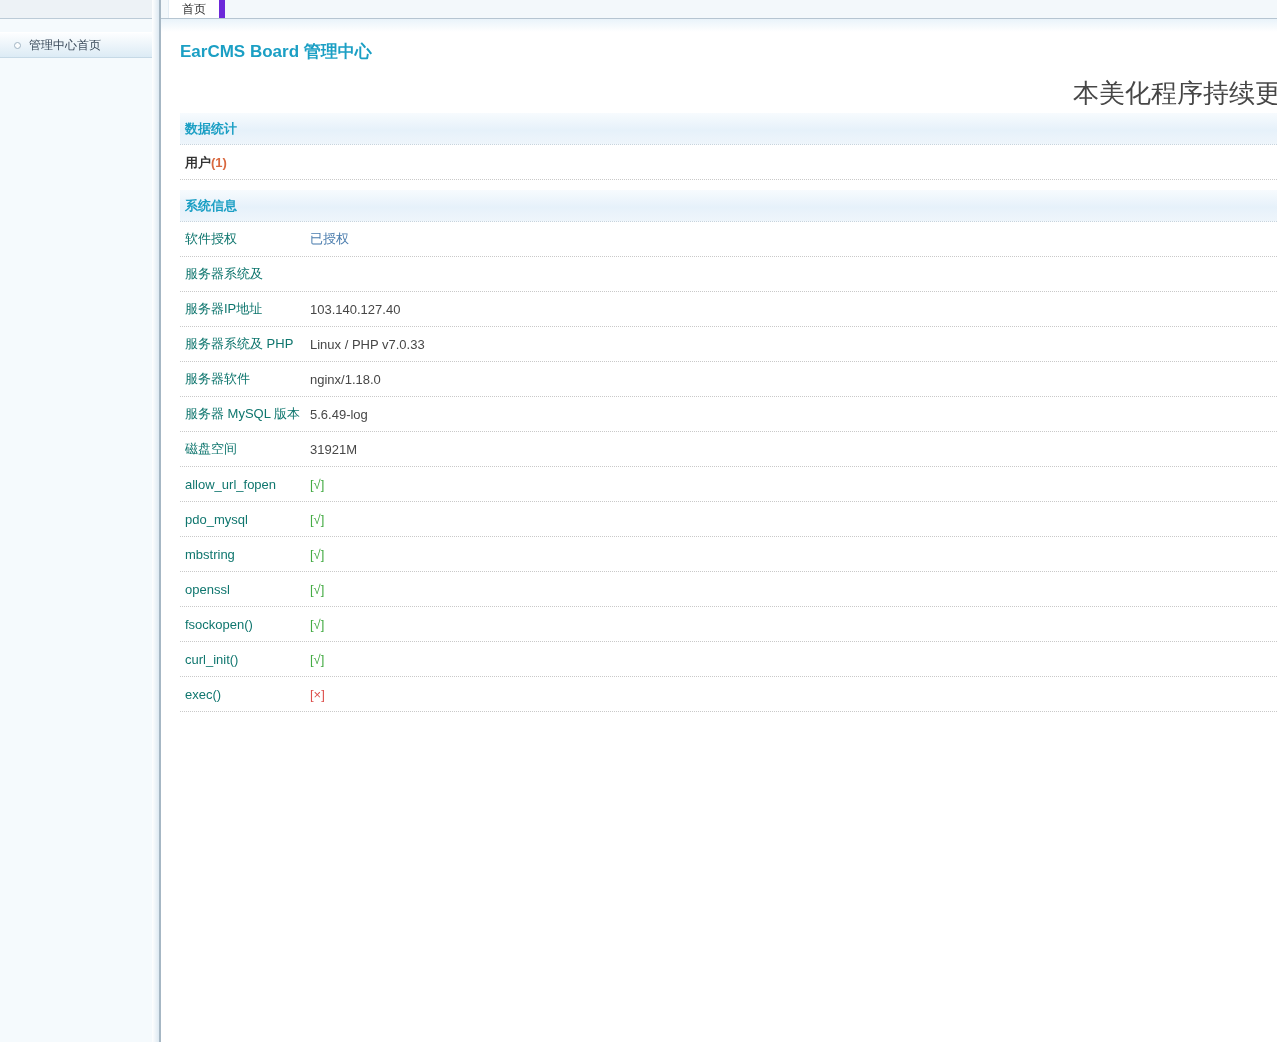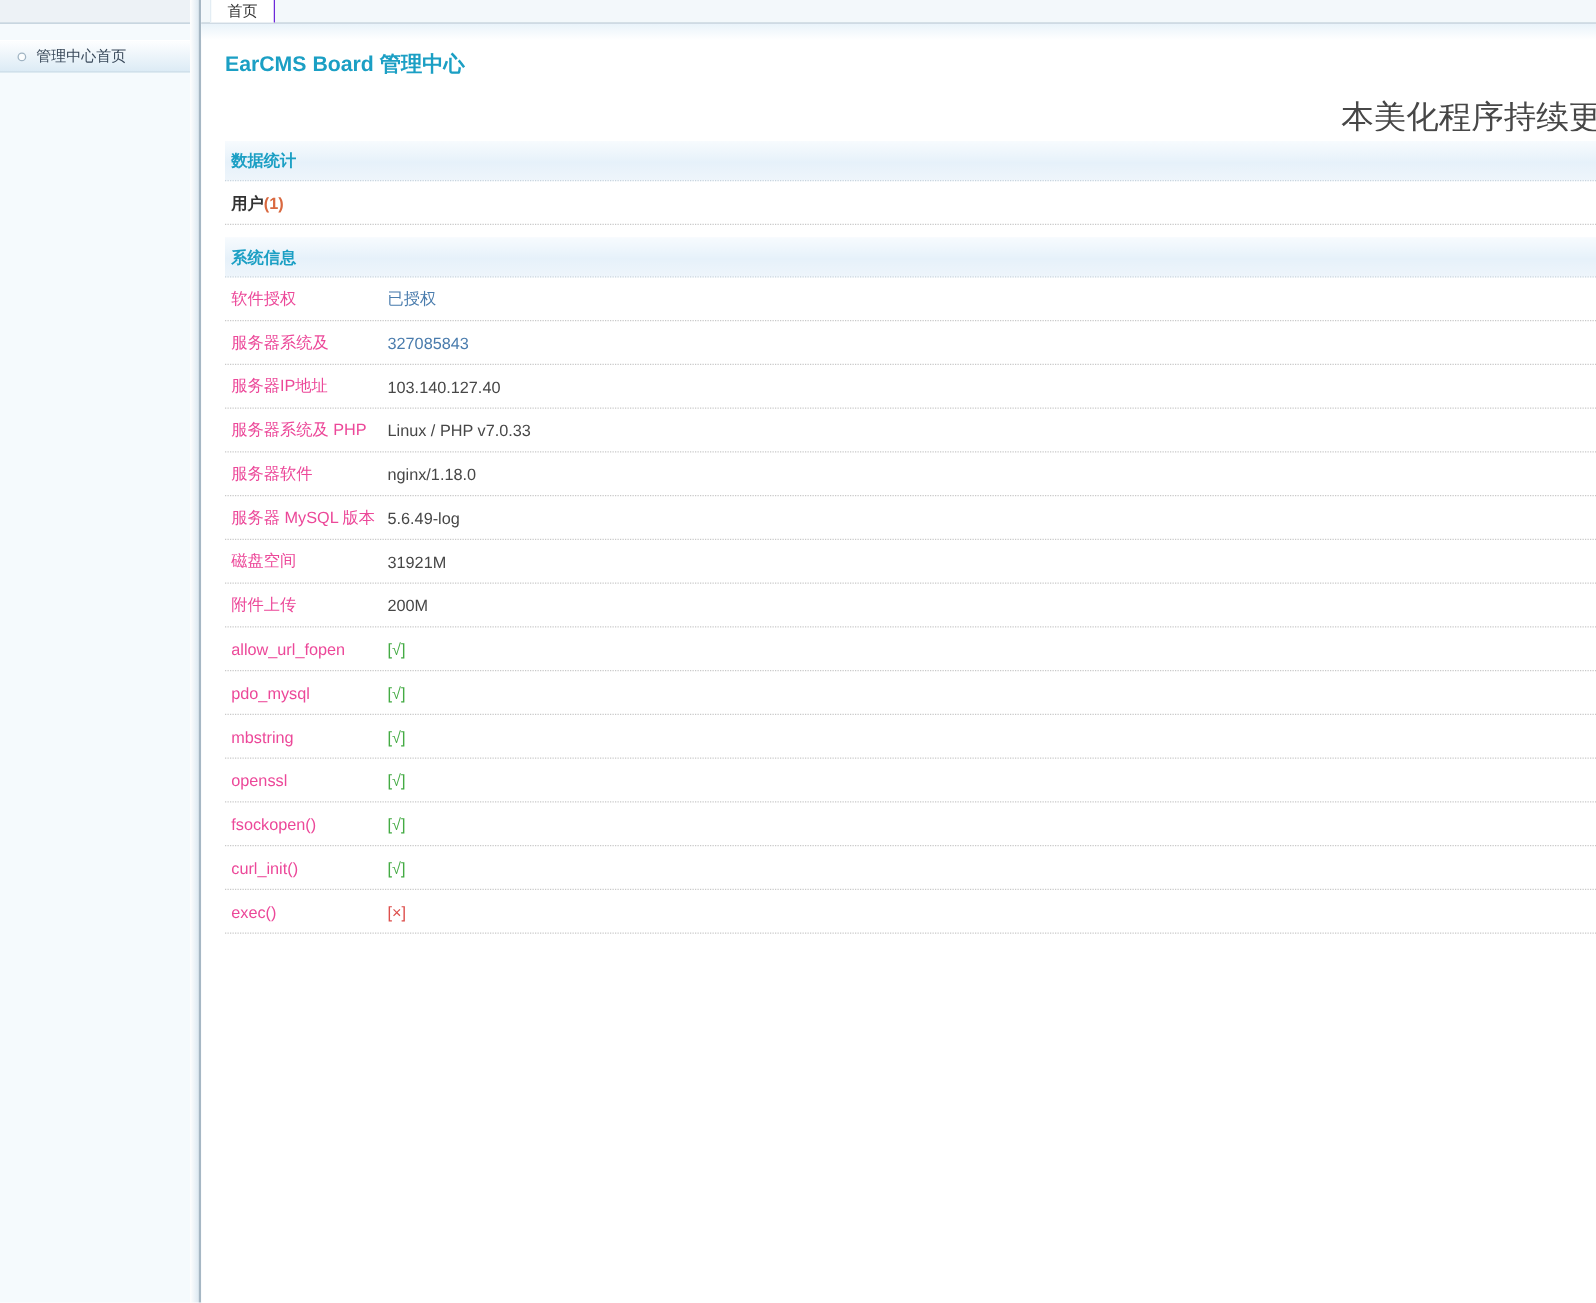--- a/index.html
+++ b/index.html
@@ -21,21 +21,21 @@
   
   .splitter { position: absolute; left: 152px; top: 0; width: 9px; height: 1042px;
     background: linear-gradient(to right, #ffffff, #dde9f2);
     border-right: 2px solid #a6b7c4; }
 
   
   .content { position: absolute; left: 161px; top: 0; right: 0; bottom: 0; background: #fff; }
   .tabbar { height: 19px; background: #f3f8fb; border-bottom: 1px solid #b6c5d1;
     display: flex; align-items: stretch; }
   .tab { margin-left: 7px; padding: 0 13px; background: #ffffff;
-    border-left: 1px solid #e3edf4; border-right: 1px solid #6d28d9;
+    border-left: 1px solid #e3edf4; border-right: 6px solid #6d28d9;
     font-size: 12px; color: #333; line-height: 19px; cursor: pointer; white-space: nowrap; }
   .top-fade { height: 13px; background: linear-gradient(to bottom, #e9f3fa, #ffffff); }
 
   .main { margin-left: 19px; }
   .page-title { margin-top: 8px; font-size: 17px; font-weight: bold; color: #1b9fc4;
     cursor: pointer; display: inline-block; }
   .marquee-wrap { margin-top: 13px; height: 29px; overflow: hidden; white-space: nowrap; }
   .marquee-text { display: inline-block; margin-left: 893px;
     font-family: "Liberation Serif", "DejaVu Serif", serif;
     font-size: 26px; color: #474747; white-space: nowrap; }
@@ -46,21 +46,21 @@
     font-size: 13px; font-weight: bold; color: #1b9fc4; }
   .section-bar.first { margin-top: 8px; }
   .section-bar.second { margin-top: 10px; }
 
   .stat-row { height: 35px; line-height: 35px; padding-left: 5px;
     border-bottom: 1px dotted #c9c9c9; font-size: 13px; color: #333; font-weight: bold; }
   .stat-count { color: #d9683f; }
 
   .info-row { height: 35px; border-bottom: 1px dotted #c9c9c9;
     display: flex; align-items: center; font-size: 13px; }
-  .row-label { width: 130px; flex: 0 0 auto; padding-left: 5px; color: #ec4899; }
+  .row-label { width: 130px; flex: 0 0 auto; padding-left: 5px; color: #0f766e; }
   .row-value { flex: 1 1 auto; color: #474747; }
   .row-value.type-link { color: #4a7cad; cursor: pointer; }
   .row-value.type-ok { color: #44ab44; }
   .row-value.type-bad { color: #dd4f4c; }
 </style>
 </head>
 <body>
 
 <div class="sidebar">
   <div class="sidebar-top-strip"></div>
@@ -92,45 +92,40 @@
 
     <div class="section-bar second">系统信息</div>
 
     <div>
       <div class="info-row">
         <div class="row-label">软件授权</div>
         <div class="row-value type-link">已授权</div>
       </div>
       <div class="info-row">
         <div class="row-label">服务器系统及</div>
-        <div class="row-value type-link">327085843</div>
       </div>
       <div class="info-row">
         <div class="row-label">服务器IP地址</div>
         <div class="row-value type-text">103.140.127.40</div>
       </div>
       <div class="info-row">
         <div class="row-label">服务器系统及 PHP</div>
         <div class="row-value type-text">Linux / PHP v7.0.33</div>
       </div>
       <div class="info-row">
         <div class="row-label">服务器软件</div>
         <div class="row-value type-text">nginx/1.18.0</div>
       </div>
       <div class="info-row">
         <div class="row-label">服务器 MySQL 版本</div>
         <div class="row-value type-text">5.6.49-log</div>
       </div>
       <div class="info-row">
         <div class="row-label">磁盘空间</div>
         <div class="row-value type-text">31921M</div>
-      </div>
-      <div class="info-row">
-        <div class="row-label">附件上传</div>
-        <div class="row-value type-text">200M</div>
       </div>
       <div class="info-row">
         <div class="row-label">allow_url_fopen</div>
         <div class="row-value type-ok">[√]</div>
       </div>
       <div class="info-row">
         <div class="row-label">pdo_mysql</div>
         <div class="row-value type-ok">[√]</div>
       </div>
       <div class="info-row">

